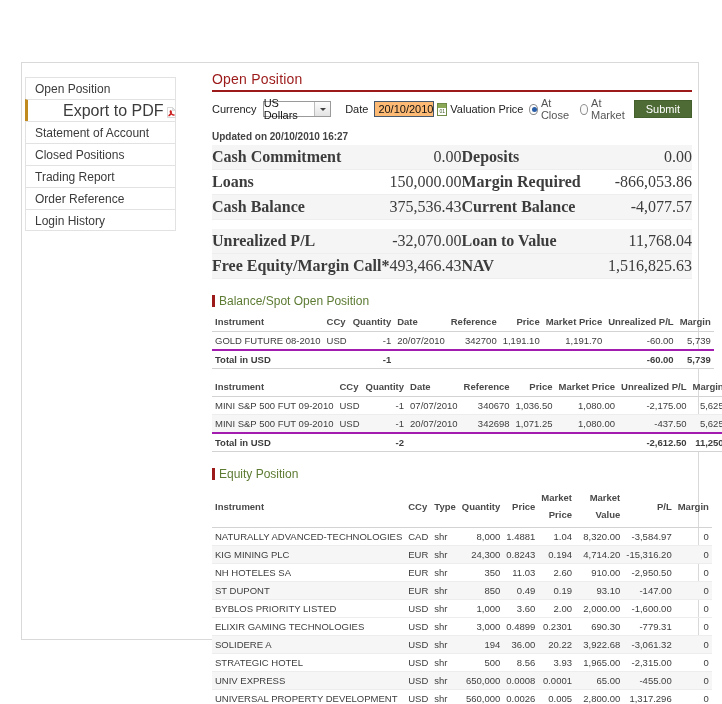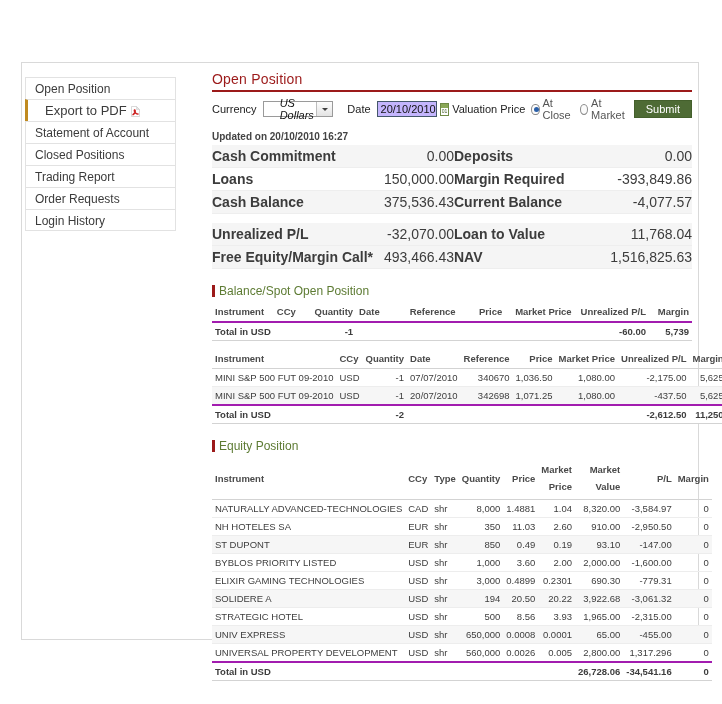--- a/index.html
+++ b/index.html
@@ -41,22 +41,22 @@
     background: #ffffff;
     padding-left: 9px;
     font-size: 12px;
     color: #3b3b3b;
     box-sizing: border-box;
     white-space: nowrap;
     position: relative;
   }
   .side-item:last-child { border-bottom: 1px solid #e2e2e2; }
   .side-item.sub {
-    padding-left: 17px;
-    font-size: 13px;
+    padding-left: 35px;
+    font-size: 16px;
     border-left: 3px solid #c08a20;
   }
   .pdf-icon {
     display: inline-block;
     width: 9px;
     height: 11px;
     vertical-align: -2px;
     margin-left: 4px;
   }
 
@@ -93,23 +93,22 @@
   #form-bar .lbl { margin-right: 6px; white-space: nowrap; }
   .select-box {
     width: 95px;
     height: 16px;
     border: 1px solid #9a9a9a;
     background: #ffffff;
     display: flex;
     align-items: center;
     font-size: 11px;
     box-sizing: border-box;
-    padding-left: 16px;
+    padding-left: 0;
     position: relative;
-    font-style: italic;
   }
   .select-box .sel-val { flex: 1; color: #111; }
   .select-arrow {
     width: 15px;
     height: 14px;
     border-left: 1px solid #bdbdbd;
     background: linear-gradient(#fdfdfd,#e3e3e3);
     display: flex;
     align-items: center;
     justify-content: center;
@@ -117,21 +116,21 @@
   .select-arrow i {
     border-left: 3px solid transparent;
     border-right: 3px solid transparent;
     border-top: 3px solid #404040;
     display: block;
   }
   .date-box {
     width: 62px;
     height: 16px;
     border: 1px solid #44576b;
-    background: #c4b5fd;
+    background: #fdba74;
     font-size: 11px;
     box-sizing: border-box;
     padding-left: 3px;
     line-height: 14px;
     color: #111;
   }
   .cal-icon {
     width: 13px;
     height: 13px;
     margin-left: 3px;
@@ -194,21 +193,22 @@
     font-size: 10px;
     font-weight: bold;
     color: #444;
     margin-bottom: 3px;
   }
 
   
   table.summary {
     width: 100%;
     border-collapse: collapse;
-    font-size: 14px;
+    font-size: 16px;
+    font-family: Liberation Serif, serif;
   }
   table.summary td {
     padding: 3px 0 3px 0;
     border-bottom: 1px solid #eeeeee;
     white-space: nowrap;
   }
   table.summary tr.alt td { background: #f5f5f5; }
   td.s-lab { font-weight: bold; color: #3c3c3c; padding-left: 5px; width: 170px; }
   td.s-val { text-align: right; color: #3c3c3c; width: 72px; padding-right: 6px; }
   td.s-lab2 { font-weight: bold; color: #3c3c3c; padding-left: 3px; width: 140px; }
@@ -272,21 +272,21 @@
   <div id="sidebar">
       <div class="side-item"><span>Open Position</span></div>
       <div class="side-item sub"><span>Export to PDF</span><span class="pdf-icon"><svg width="9" height="11" viewBox="0 0 9 11">
             <path d="M0.5 0.5 H5.5 L8.5 3.5 V10.5 H0.5 Z" fill="#ffffff" stroke="#c9c9c9" stroke-width="0.7"></path>
             <path d="M5.5 0.5 L8.5 3.5 H5.5 Z" fill="#e4e4e4" stroke="#c9c9c9" stroke-width="0.5"></path>
             <path d="M2 8.6 C3.6 7.6 4.4 5.6 4.1 4.4 C3.9 3.6 3.1 3.9 3.4 5 C3.8 6.6 5.6 8.3 7 8.1" stroke="#cc2222" stroke-width="1.5" fill="none" stroke-linecap="round"></path>
           </svg></span></div>
       <div class="side-item"><span>Statement of Account</span></div>
       <div class="side-item"><span>Closed Positions</span></div>
       <div class="side-item"><span>Trading Report</span></div>
-      <div class="side-item"><span>Order Requests</span></div>
+      <div class="side-item"><span>Order Reference</span></div>
       <div class="side-item"><span>Login History</span></div>
     </div>
 
   <div id="main">
 
     <h1 id="page-title">Open Position</h1>
     <div class="title-rule"></div>
 
     <div id="form-bar">
       <span class="lbl">Currency</span>
@@ -314,21 +314,21 @@
           <tr class="alt">
             <td class="s-lab">Cash Commitment</td>
             <td class="s-val num">0.00</td>
             <td class="s-lab2">Deposits</td>
             <td class="s-val2 num">0.00</td>
           </tr>
           <tr>
             <td class="s-lab">Loans</td>
             <td class="s-val num">150,000.00</td>
             <td class="s-lab2">Margin Required</td>
-            <td class="s-val2 num">-393,849.86</td>
+            <td class="s-val2 num">-866,053.86</td>
           </tr>
           <tr class="alt">
             <td class="s-lab">Cash Balance</td>
             <td class="s-val num">375,536.43</td>
             <td class="s-lab2">Current Balance</td>
             <td class="s-val2 num">-4,077.57</td>
           </tr>
           <tr class="spacer-row">
             <td colspan="4"></td>
           </tr>
@@ -357,20 +357,31 @@
               <th class="num" style="width: 52px;">Quantity</th>
               <th style="width: 58px;">Date</th>
               <th class="num" style="width: 62px;">Reference</th>
               <th class="num" style="width: 62px;">Price</th>
               <th class="num" style="width: 72px;">Market Price</th>
               <th class="num" style="width: 72px;">Unrealized P/L</th>
               <th class="num" style="width: 44px;">Margin</th>
             </tr>
           </thead>
           <tbody>
+            <tr>
+              <td>GOLD FUTURE 08-2010</td>
+              <td>USD</td>
+              <td class="num">-1</td>
+              <td>20/07/2010</td>
+              <td class="num">342700</td>
+              <td class="num">1,191.10</td>
+              <td class="num">1,191.70</td>
+              <td class="num">-60.00</td>
+              <td class="num">5,739</td>
+            </tr>
             <tr class="total">
               <td class="">Total in USD</td>
               <td class=""></td>
               <td class="num">-1</td>
               <td class=""></td>
               <td class=""></td>
               <td class=""></td>
               <td class=""></td>
               <td class="num">-60.00</td>
               <td class="num">5,739</td>
@@ -451,20 +462,31 @@
               <td>NATURALLY ADVANCED-TECHNOLOGIES</td>
               <td>CAD</td>
               <td>shr</td>
               <td class="num">8,000</td>
               <td class="num">1.4881</td>
               <td class="num">1.04</td>
               <td class="num">8,320.00</td>
               <td class="num">-3,584.97</td>
               <td class="num">0</td>
             </tr>
+            <tr class="alt">
+              <td>KIG MINING PLC</td>
+              <td>EUR</td>
+              <td>shr</td>
+              <td class="num">24,300</td>
+              <td class="num">0.8243</td>
+              <td class="num">0.194</td>
+              <td class="num">4,714.20</td>
+              <td class="num">-15,316.20</td>
+              <td class="num">0</td>
+            </tr>
             <tr>
               <td>NH HOTELES SA</td>
               <td>EUR</td>
               <td>shr</td>
               <td class="num">350</td>
               <td class="num">11.03</td>
               <td class="num">2.60</td>
               <td class="num">910.00</td>
               <td class="num">-2,950.50</td>
               <td class="num">0</td>
@@ -500,21 +522,21 @@
               <td class="num">0.2301</td>
               <td class="num">690.30</td>
               <td class="num">-779.31</td>
               <td class="num">0</td>
             </tr>
             <tr class="alt">
               <td>SOLIDERE A</td>
               <td>USD</td>
               <td>shr</td>
               <td class="num">194</td>
-              <td class="num">20.50</td>
+              <td class="num">36.00</td>
               <td class="num">20.22</td>
               <td class="num">3,922.68</td>
               <td class="num">-3,061.32</td>
               <td class="num">0</td>
             </tr>
             <tr>
               <td>STRATEGIC HOTEL</td>
               <td>USD</td>
               <td>shr</td>
               <td class="num">500</td>

